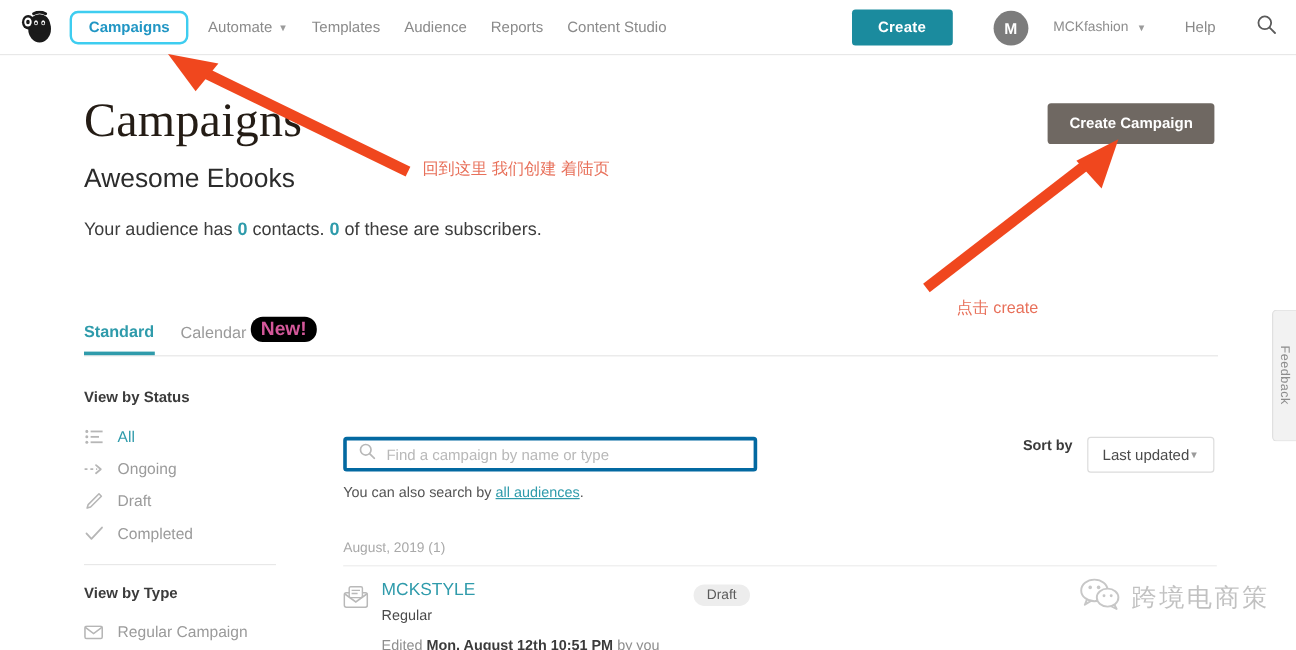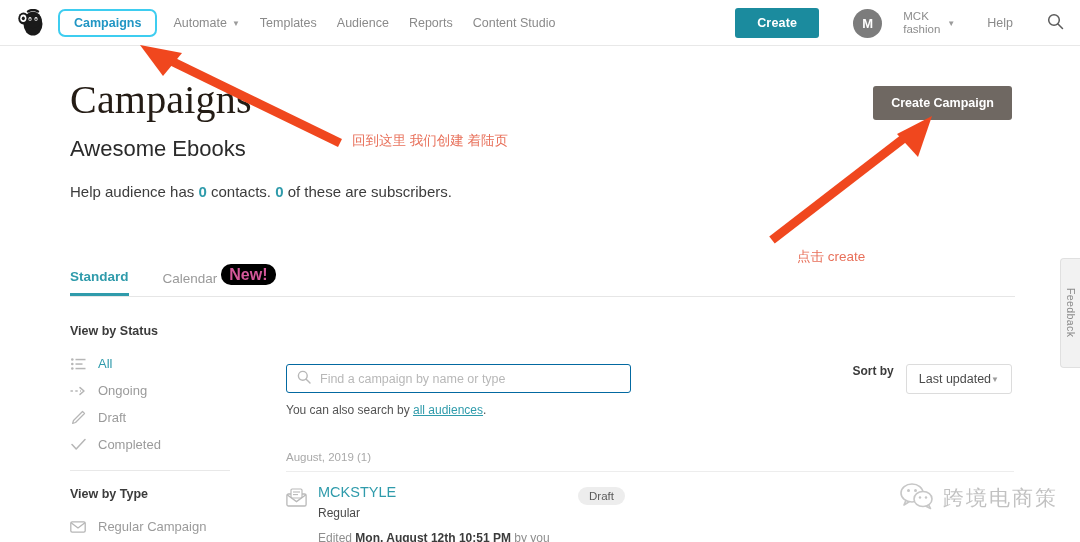--- a/index.html
+++ b/index.html
@@ -41,21 +41,21 @@
   .avatar {
     width: 29px; height: 29px; border-radius: 50%; background: #7c7c7c;
     color: #fff; font-size: 13px; font-weight: 700;
     display: flex; align-items: center; justify-content: center;
     margin-left: 22px;
   }
   .acct {
     margin-left: 9px; font-size: 11.5px; color: #8d8d8d; line-height: 13px;
     display:flex; align-items:center; gap:7px;
   }
-  .acct-lines { display:flex; flex-direction:column;justify-content:flex-end; }
+  .acct-lines { display:flex; flex-direction:row;justify-content:flex-end; }
   .help { margin-left: 20px; font-size: 12.5px; color: #8a8a8a; }
   .search-ico { margin-left: 22px; margin-right: 16px; color:#5b5b5b; }
 
   
   .page { position: absolute; top: 46px; left: 0; width: 1080px; }
   .h1 {
     position:absolute; left: 70px; top: 30px;
     font-family: "Liberation Serif", serif;
     font-size: 40px; color: #241c15; letter-spacing: .2px;
   }
@@ -71,21 +71,21 @@
 
   .btn-create-campaign {
     position: absolute; right: 68px; top: 40px;
     background: #6f6862; color: #fff; border: none; border-radius: 3px;
     font-size: 12.5px; font-weight: 700; padding: 10px 18px; cursor: pointer;
   }
 
   
   .tabs {
     position: absolute; left: 70px; top: 223px; width: 945px;
-    border-bottom: 1px solid #e6e6e6; display: flex; align-items: flex-start; gap: 34px;
+    border-bottom: 1px solid #e6e6e6; display: flex; align-items: flex-start; gap: 22px;
     padding-bottom: 0;
   }
   .tab { font-size: 13.5px; color: #9a9a9a; padding-bottom: 9px; cursor:pointer; }
   .tab.active { color: #2f9bab; font-weight: 700; border-bottom: 3px solid #2f9bab; }
   .badge-new {
     background: #000000; color: #d4589a; font-size: 16px; font-weight: 700;
     border-radius: 10px; padding: 2px 8px; margin-left: 4px; position: relative; top: -3px;
   }
 
   
@@ -95,21 +95,21 @@
     display: flex; align-items: center; gap: 12px; height: 27px;
     font-size: 13px; color: #9b9b9b; cursor: pointer;
   }
   .side-item.active { color: #2f9bab; }
   .side-ico { width: 16px; display:flex; align-items:center; justify-content:center; color:#b6b6b6; }
   .side-sep { border-top: 1px solid #e8e8e8; margin: 12px 0 16px 0; width: 160px; }
 
   
   .search-box {
     position: absolute; left: 286px; top: 318px; width: 345px; height: 29px;
-    border: 1px solid #0369a1; border-radius: 3px; display: flex; align-items: center;
+    border: 3px solid #0369a1; border-radius: 3px; display: flex; align-items: center;
     padding: 0 10px; gap: 9px; background:#fff;
   }
   .search-box input {
     border: none; outline: none; font-size: 12.5px; color: #7a7a7a; width: 100%;
     font-family: "Liberation Sans", sans-serif; background: transparent;
   }
   .search-box input::placeholder { color: #b8b8b8; }
   .search-sub {
     position: absolute; left: 286px; top: 357px; font-size: 12px; color: #545454;
   }
@@ -227,21 +227,21 @@
       </div>
     </div>
   </div>
 
   <div class="page">
 
     <div class="h1">Campaigns</div>
     <div class="h2">Awesome Ebooks</div>
 
     <div class="audience-line">
-      <span>Help audience has </span><span class="num">0</span><span> contacts. </span><span class="num">0</span><span> of these are subscribers.</span>
+      <span>Your audience has </span><span class="num">0</span><span> contacts. </span><span class="num">0</span><span> of these are subscribers.</span>
     </div>
 
     <button class="btn-create-campaign">Create Campaign</button>
 
     <div class="tabs">
       <div class="tab active">
         <span>Standard</span>
       </div>
       <div class="tab">
         <span>Calendar</span><span class="badge-new">New!</span>

